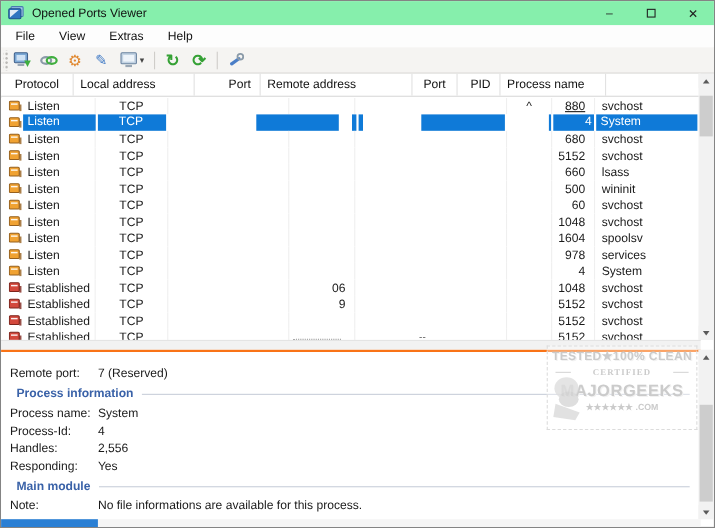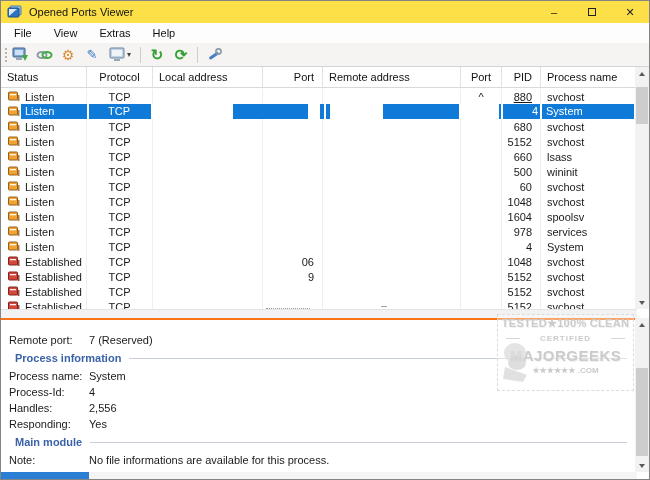--- a/index.html
+++ b/index.html
@@ -1,20 +1,20 @@
 <!DOCTYPE html>
 <html><head>
 <meta charset="utf-8">
 <style>
   * { margin:0; padding:0; box-sizing:border-box; }
   html,body { width:650px; height:480px; font-family:"Liberation Sans", sans-serif; }
   .window { position:relative; width:650px; height:480px; background:#fff; border:1px solid #848484; overflow:hidden; font-size:11px; color:#1a1a1a; }
 
   
-  .titlebar { position:absolute; left:0; top:0; width:100%; height:22px; background:#fde047; display:flex; align-items:center; }
+  .titlebar { position:absolute; left:0; top:0; width:100%; height:22px; background:#86efac; display:flex; align-items:center; }
   .titlebar .appicon { margin-left:6px; width:15px; height:14px; }
   .titlebar .title { margin-left:7px; font-size:11px; color:#111; }
   .caption-buttons { position:absolute; right:0; top:0; height:22px; display:flex; }
   .cap-btn { width:38px; height:22px; display:flex; align-items:center; justify-content:center; color:#222; font-size:11px; }
   .max-box { width:8px; height:8px; border:1px solid #222; display:inline-block; }
 
   
   .menubar { position:absolute; left:0; top:22px; width:100%; height:20px; background:#fdfdfd; display:flex; align-items:center; padding-left:2px; }
   .menu-item { padding:3px 11px; color:#111; }
 
@@ -60,21 +60,21 @@
   .dfield { display:flex; height:16px; align-items:center; margin-left:8px; }
   .dlabel { width:80px; color:#1a1a1a; }
   .dvalue { color:#1a1a1a; }
   .dsection { display:flex; align-items:center; height:20px; margin-left:14px; margin-right:10px; }
   .dsection .slabel { color:#3a62a8; font-weight:bold; }
   .dsection .sline { flex:1; height:1px; background:#c9cfda; margin-left:8px; }
 
   
   .stamp { position:absolute; left:496px; top:313px; width:137px; height:77px; border:1px dashed #dcdcdc; background:rgba(255,255,255,0.35); text-align:center; color:#cbcbcb; pointer-events:none; overflow:hidden; }
   .stamp .l1 { font-weight:bold; font-size:11px; letter-spacing:0.3px; margin-top:2px; text-shadow:1px 1px 0 #f2f2f2; }
-  .stamp .l2 { font-size:8px; font-weight:bold; letter-spacing:1px; margin-top:4px; display:flex; align-items:center; justify-content:center; gap:20px; }
+  .stamp .l2 { font-size:8px; font-weight:bold; letter-spacing:1px; margin-top:4px; display:flex; align-items:center; justify-content:center; gap:20px;font-family:Liberation Serif, serif; }
   .stamp .l2 .rib { width:14px; height:1px; background:#d6d6d6; }
   .stamp .l3 { font-size:15px; font-weight:bold; letter-spacing:0.5px; margin-top:4px; text-shadow:1px 1px 0 #f2f2f2; }
   .stamp .l4 { font-size:8px; font-weight:bold; margin-top:2px; }
   .stamp svg { position:absolute; left:3px; top:24px; opacity:0.8; }
 </style>
 </head>
 <body>
 
 <div class="window">
 
@@ -145,21 +145,20 @@
     <div class="tb-sep"></div>
     <div class="tbtn">
       <svg width="16" height="16" viewBox="0 0 16 16">
         <rect x="2" y="7" width="11" height="3" rx="1.5" fill="#4a7ec7" transform="rotate(-35 8 8)"></rect>
         <circle cx="12.5" cy="4.5" r="2.6" fill="none" stroke="#8a9aa8" stroke-width="1.6"></circle>
       </svg>
     </div>
   </div>
 
   <div class="grid-header">
-      <div class="hcell" style="width: 86px;">Status</div>
       <div class="hcell al-c" style="width: 66px;">Protocol</div>
       <div class="hcell" style="width: 110px;">Local address</div>
       <div class="hcell al-r" style="width: 60px;">Port</div>
       <div class="hcell" style="width: 138px;">Remote address</div>
       <div class="hcell al-c" style="width: 41px;">Port</div>
       <div class="hcell al-r" style="width: 39px;">PID</div>
       <div class="hcell" style="width: 96px;">Process name</div>
     </div>
 
   <div class="grid-body">

